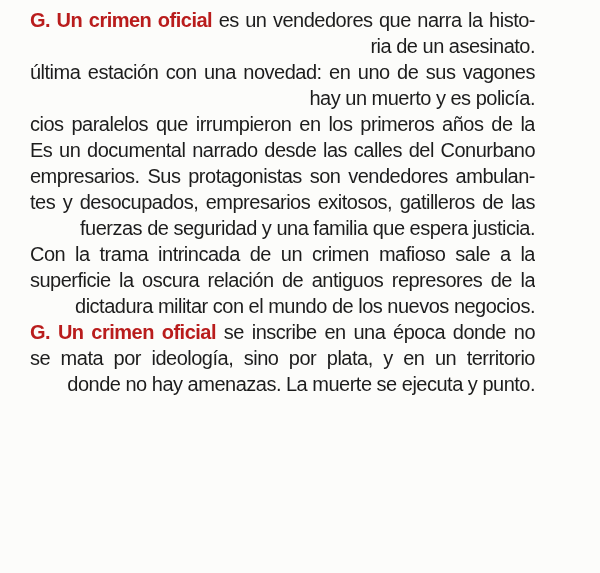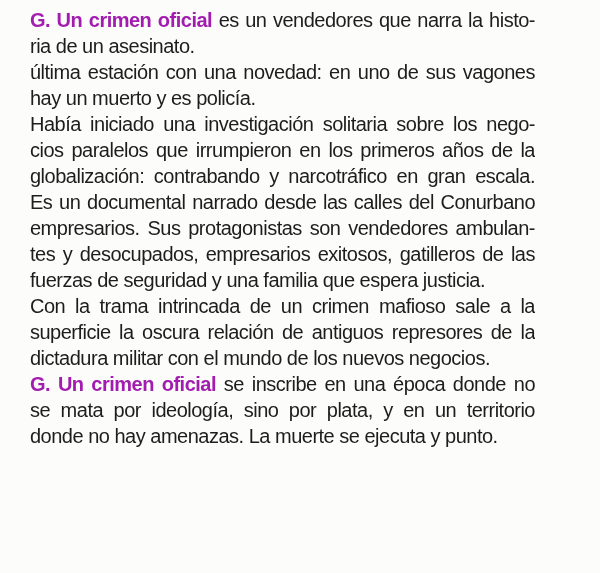--- a/index.html
+++ b/index.html
@@ -23,43 +23,41 @@
     top: 7px;
     width: 505px;
   }
   .line {
     font-size: 20px;
     line-height: 26px;
     height: 26px;
     overflow: hidden;
     letter-spacing: -0.5px;
     color: #1d1d1d;
-    text-align: left;
+    text-align: right;
   }
   .line.j {
     text-align: justify;
     text-align-last: justify;
   }
   .bt {
     font-weight: bold;
-    color: #a21caf;
+    color: #b91c1c;
   }
 </style>
 </head>
 <body>
 
 <div class="page">
   <div class="textblock">
       <div class="line j"><span class="bt">G. Un crimen oficial</span><span> es un vendedores que narra la histo-</span></div>
       <div class="line">ria de un asesinato.</div>
       <div class="line j">última estación con una novedad: en uno de sus vagones</div>
       <div class="line">hay un muerto y es policía.</div>
-      <div class="line j">Había iniciado una investigación solitaria sobre los nego-</div>
       <div class="line j">cios paralelos que irrumpieron en los primeros años de la</div>
-      <div class="line j">globalización: contrabando y narcotráfico en gran escala.</div>
       <div class="line j">Es un documental narrado desde las calles del Conurbano</div>
       <div class="line j">empresarios. Sus protagonistas son vendedores ambulan-</div>
       <div class="line j">tes y desocupados, empresarios exitosos, gatilleros de las</div>
       <div class="line">fuerzas de seguridad y una familia que espera justicia.</div>
       <div class="line j">Con la trama intrincada de un crimen mafioso sale a la</div>
       <div class="line j">superficie la oscura relación de antiguos represores de la</div>
       <div class="line">dictadura militar con el mundo de los nuevos negocios.</div>
       <div class="line j"><span class="bt">G. Un crimen oficial</span><span> se inscribe en una época donde no</span></div>
       <div class="line j">se mata por ideología, sino por plata, y en un territorio</div>
       <div class="line">donde no hay amenazas. La muerte se ejecuta y punto.</div>

